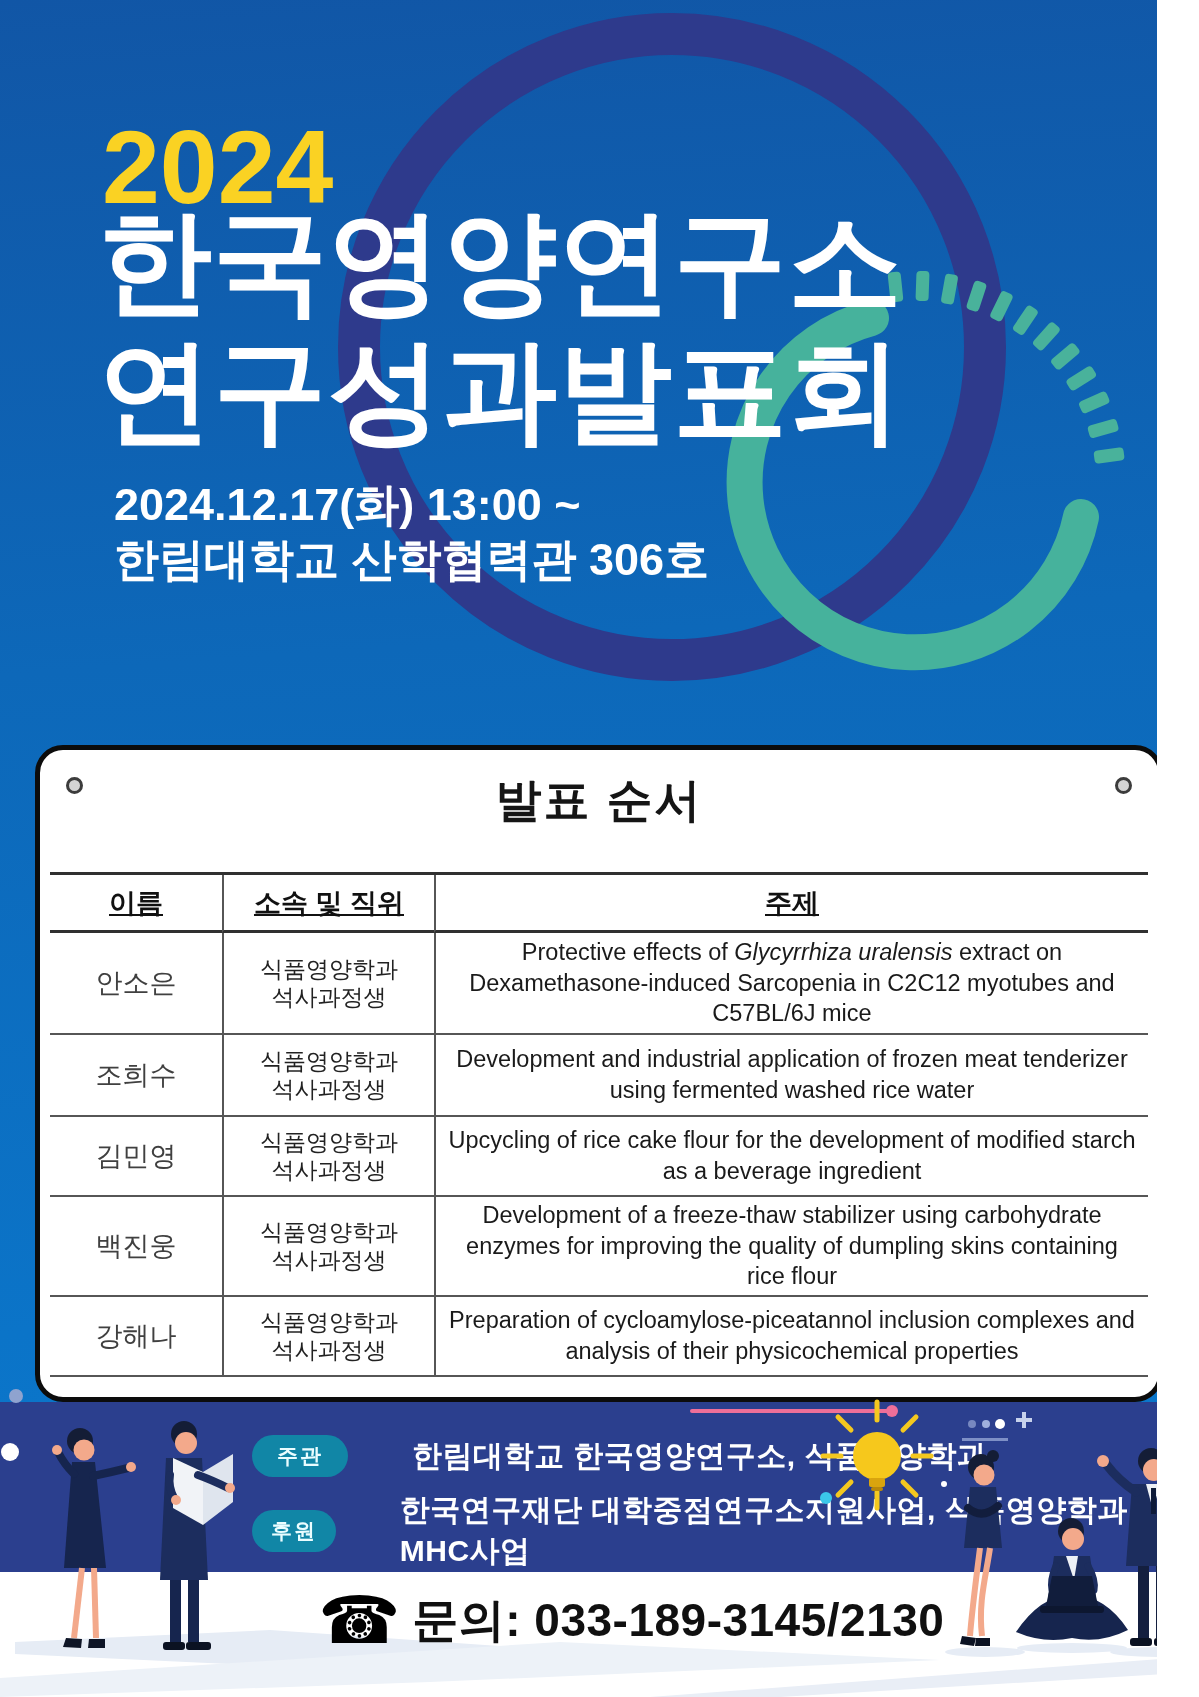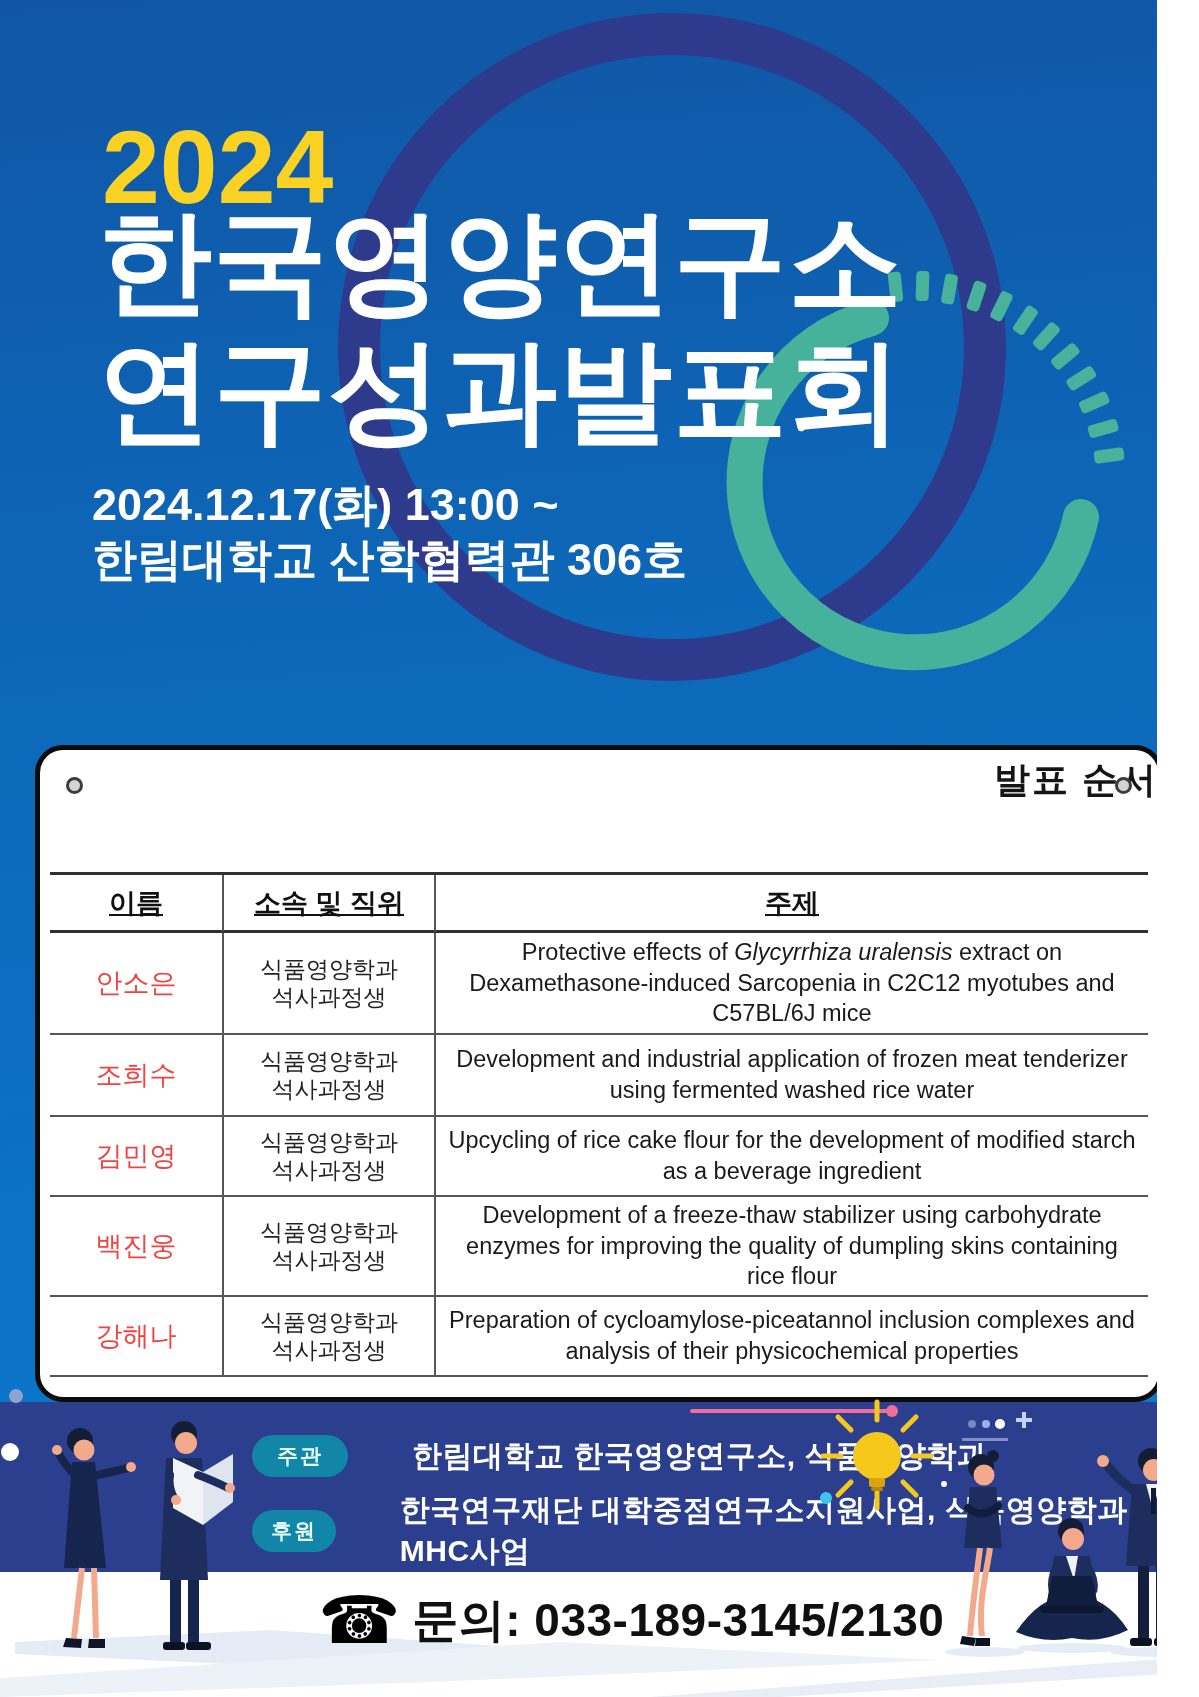--- a/index.html
+++ b/index.html
@@ -6,36 +6,36 @@
   body { font-family:"Liberation Sans","DejaVu Sans",sans-serif; }
   .poster{ position:relative; width:1157px; height:1697px; overflow:hidden;
            background:linear-gradient(176deg,#1156a6 0%, #0d68b9 38%, #0b74c8 75%, #0a79ce 100%); }
   svg{ display:block; }
   .deco{ position:absolute; pointer-events:none; }
 
   .year{ position:absolute; left:102px; top:108px; font-size:104px; font-weight:800;
          color:#fad223; letter-spacing:0; }
   .main-title{ position:absolute; left:98px; top:198px; color:#ffffff; font-weight:900;
                font-size:114px; line-height:1.13; letter-spacing:1px; }
-  .when-where{ position:absolute; left:92px; top:478px; color:#ffffff; font-weight:700;
+  .when-where{ position:absolute; left:114px; top:478px; color:#ffffff; font-weight:700;
                font-size:45px; line-height:1.22; }
 
   .card{ position:absolute; left:35px; top:745px; width:1128px; height:657px;
          background:#ffffff; border:5px solid #0c0c0c; border-radius:28px; }
   .hole{ position:absolute; top:27px; width:17px; height:17px; border-radius:50%;
          background:#d4d4d4; border:3px solid #3c3c3c; }
   .hole.left{ left:26px; } .hole.right{ right:26px; }
-  .card-title{ padding-top:6px; text-align:right; font-size:36px; font-weight:800;
+  .card-title{ padding-top:20px; text-align:center; font-size:46px; font-weight:800;
                color:#151515; letter-spacing:2px; }
   .sched{ position:absolute; left:10px; right:10px; top:122px;
           display:grid; grid-template-columns:172px 212px 714px;
           grid-template-rows:58px 102px 82px 80px 100px 80px;
           border-top:3px solid #303030; }
   .cell{ display:flex; align-items:center; justify-content:center; text-align:center;
-         border-bottom:2px solid #565656; color:#ef4444; }
+         border-bottom:2px solid #565656; color:#404040; }
   .cell.hd{ border-bottom:3px solid #303030; font-weight:700; font-size:27px; color:#111;text-decoration:underline; }
   .cell.c2,.cell.c3{ border-left:2px solid #565656; }
   .cell.name{ font-size:27px; font-weight:500; }
   .cell.aff{ font-size:23px; line-height:1.22; flex-direction:column; color:#222; }
   .cell.topic{ font-size:23.5px; line-height:1.3; color:#1a1a1a; }
   .cell.topic .inner{ max-width:690px; margin:16px auto; }
   .cell.topic i{ font-style:italic; }
 
   .band{ position:absolute; left:0; top:1402px; width:1199px; height:170px; background:#2b3f8e; }
   .cred-row{ position:absolute; left:252px; display:flex; align-items:center; }

